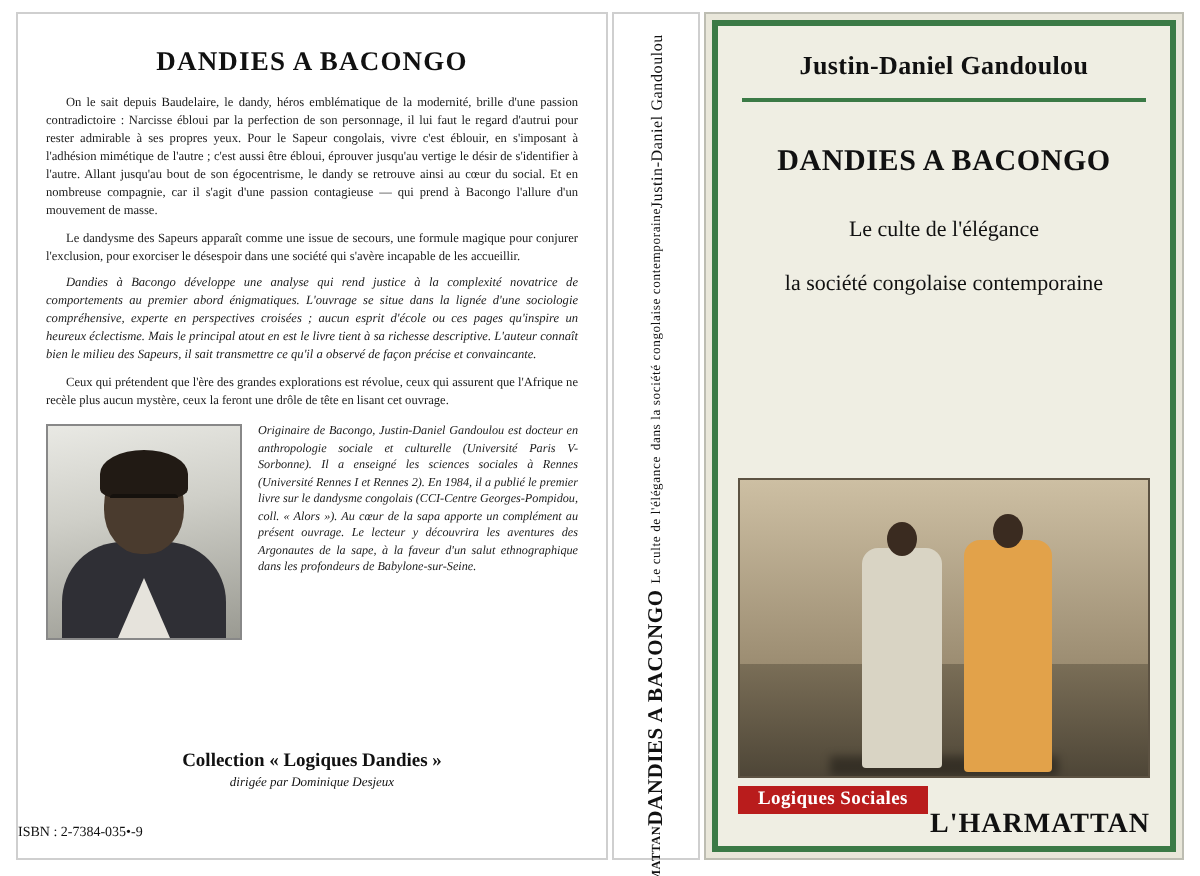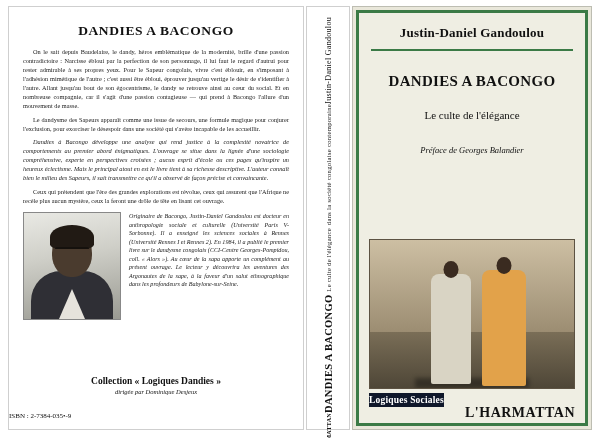--- a/index.html
+++ b/index.html
@@ -331,25 +331,25 @@
     left: 22%; right: 22%;
     bottom: 0;
     height: 10px;
     background: rgba(0,0,0,0.35);
     filter: blur(2px);
   }
   .badge-collection {
     position: absolute;
     left: 10px;
     bottom: 16px;
-    background: #0f172a;
+    background: #b91c1c;
     color: #ffffff;
     font-size: 9.5px;
     font-weight: bold;
-    padding: 2px 0;
+    padding: 2px 10px;
     letter-spacing: 0.2px;
   }
   .publisher {
     position: absolute;
     right: 10px;
     bottom: 2px;
     font-size: 14px;
     font-weight: bold;
     color: #111;
     letter-spacing: 0.5px;
@@ -400,21 +400,21 @@
       <div class="spine-logo">L'HARMATTAN</div>
     </div>
   </div>
 
   <div class="front-cover">
     <div class="front-frame">
       <div class="front-author">Justin-Daniel Gandoulou</div>
       <div class="front-rule"></div>
       <div class="front-title">DANDIES A BACONGO</div>
       <div class="front-sub1">Le culte de l'élégance</div>
-      <div class="front-preface">Préface de Georges Balandier</div>
+      <div class="front-sub3">la société congolaise contemporaine</div>
 
       <div class="photo">
         <div class="wall"></div>
         <div class="ground"></div>
         <div class="shadow"></div>
         <div class="figL">
             <div class="hd"></div>
           </div>
         <div class="figR">
             <div class="hd"></div>

